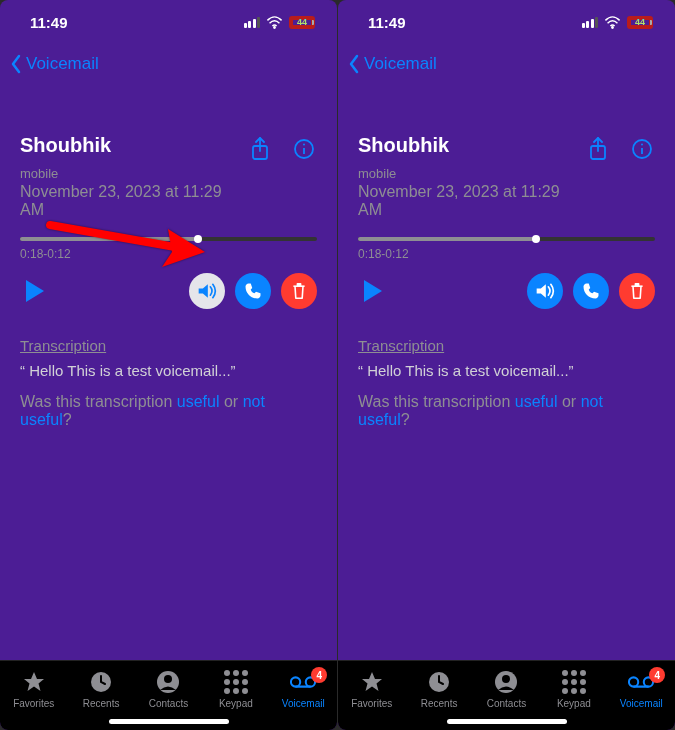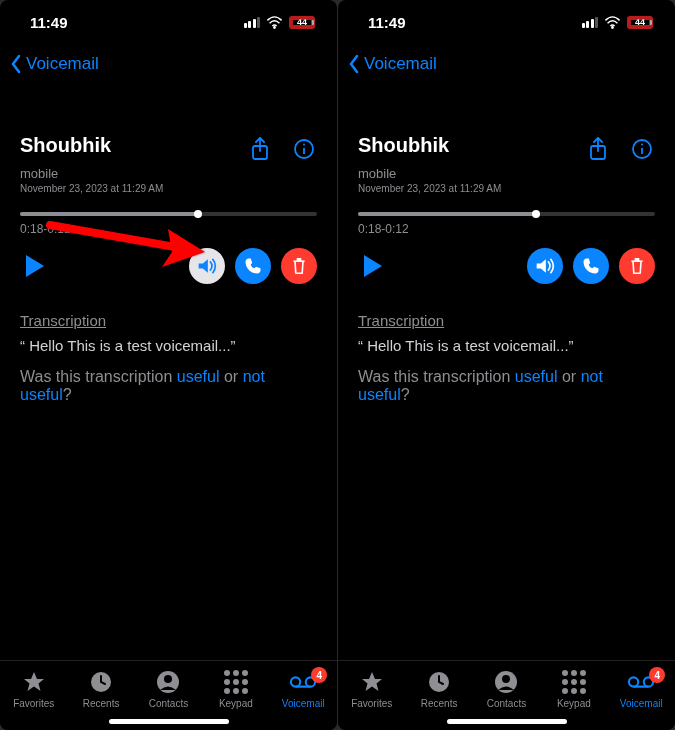--- a/index.html
+++ b/index.html
@@ -10,21 +10,21 @@
     display: flex;
     gap: 1px;
     font-family: -apple-system, "SF Pro Text", Helvetica, Arial, sans-serif;
     color: #fff;
     position: relative;
     overflow: hidden;
   }
   .phone {
     width: 337px;
     height: 730px;
-    background: #000000;
+    background: #4c1d95;
     position: relative;
     display: flex;
     flex-direction: column;
     border-radius: 8px;
     overflow: hidden;
   }
   
   .status-bar {
     height: 44px;
     display: flex;
@@ -58,21 +58,21 @@
     height: 40px; display:flex; align-items:center; padding:0 10px; gap:4px;
     color:#0a84ff; font-size:17px;
   }
   .nav svg{width:12px;height:20px}
 
   
   .content { padding: 50px 20px 0 20px; flex:1; }
   .header-row { display:flex; justify-content:space-between; align-items:flex-start; }
   .caller-name { font-size:20px; font-weight:600; }
   .caller-sub { font-size:13px; color:#8e8e93; margin-top:9px; }
-  .caller-ts { font-size:10px; color:#8e8e93; margin-top:2px; }
+  .caller-ts { font-size:16px; color:#8e8e93; margin-top:2px; }
   .header-actions { display:flex; gap:18px; margin-top:2px; }
   .icon-btn { width:26px; height:26px; display:flex; align-items:center; justify-content:center; color:#0a84ff; }
 
   
   .scrubber-wrap { margin-top:18px; }
   .track { height:4px; background:#333; border-radius:2px; position:relative; }
   .track .prog { height:100%; background:#8e8e93; border-radius:2px; position:absolute; left:0; top:0; }
   .track .knob { position:absolute; top:-2px; width:8px; height:8px; background:#fff; border-radius:50%; transform:translateX(-50%); }
   .times { display:flex; font-size:12px; color:#8e8e93; margin-top:6px; }
 

